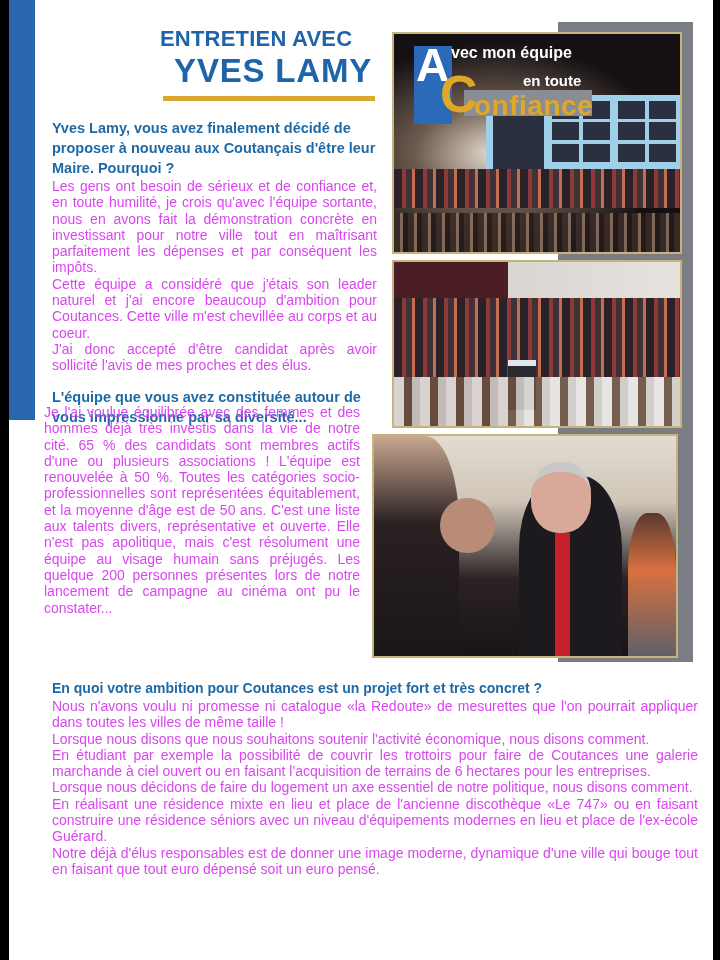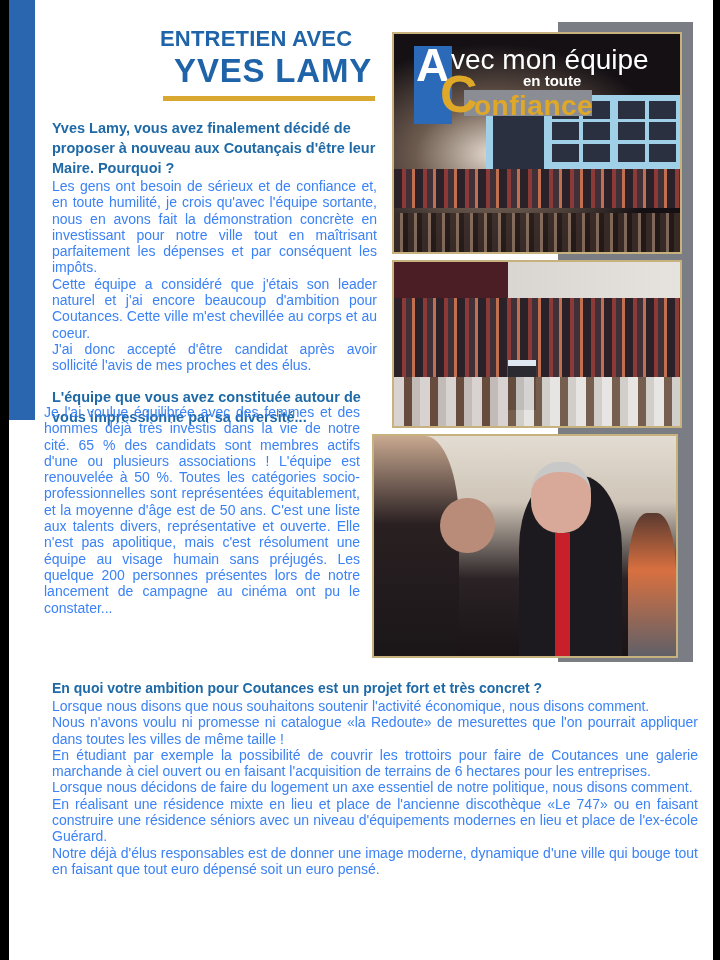--- a/index.html
+++ b/index.html
@@ -7,36 +7,36 @@
   body { position: relative; font-family: "Liberation Sans", sans-serif; }
   .page { position: absolute; left: 9px; top: 0; width: 704px; height: 960px; background: #fff; }
   .left-bar { position: absolute; left: 9px; top: 0; width: 26px; height: 420px; background: #2a66b0; }
   .page-shadow { position: absolute; left: 713px; top: 0; width: 7px; height: 960px; background: #000; }
 
   .title1 { position: absolute; left: 160px; top: 26px; width: 212px; text-align: left; color: #1f63a8; font-weight: bold; font-size: 22px; letter-spacing: 0.2px; }
   .title2 { position: absolute; left: 140px; top: 52px; width: 232px; text-align: right; color: #1f63a8; font-weight: bold; font-size: 33px; letter-spacing: 0.8px; }
   .title-rule { position: absolute; left: 163px; top: 96px; width: 212px; height: 5px; background: #d8a830; }
 
   .q { color: #1f6aa6; font-weight: bold; font-size: 14.5px; line-height: 20px; }
-  .p { color: #3b82f6; font-size: 14px; line-height: 16.3px; text-align: justify; }
+  .p { color: #d946ef; font-size: 14px; line-height: 16.3px; text-align: justify; }
   .block { position: absolute; }
 
   .gray-frame { position: absolute; left: 558px; top: 22px; width: 135px; height: 640px; background: #7a7d84; }
   .photo { position: absolute; border: 2px solid #c7b27d; overflow: hidden; }
   .photo1 { left: 392px; top: 32px; width: 290px; height: 222px; background: radial-gradient(ellipse at 35% 55%, #e8dcd0 0%, #6c5a4e 30%, #141014 65%); }
   .photo2 { left: 392px; top: 260px; width: 290px; height: 168px; background: linear-gradient(90deg, #4a1e24 0%, #4a1e24 40%, #d9d6d2 40%, #e6e3df 100%); }
   .photo3 { left: 372px; top: 434px; width: 306px; height: 224px; background: linear-gradient(180deg, #e3dcd2 0%, #cfc5b8 30%, #2a2224 65%, #1a1416 100%); }
 
   .crowd { position: absolute; left: 0; right: 0; bottom: 0; height: 40%; background: repeating-linear-gradient(90deg, #3a2c28 0 6px, #8a7060 6px 9px, #241a18 9px 14px); opacity: 0.9; }
   .stage-people { position: absolute; left: 0; right: 0; top: 45%; height: 35%; background: repeating-linear-gradient(90deg, #2a2228 0 8px, #8c3a38 8px 12px, #403038 12px 18px, #c07050 18px 21px); }
   .screen-grid { position: absolute; left: 32%; top: 28%; width: 68%; height: 45%; background: #9fd0e8; }
   .screen-grid .cell { position: absolute; background: #2a3040; }
   .logo-box { position: absolute; left: 20px; top: 12px; width: 38px; height: 78px; background: #2a6ab8; }
   .logo-a { position: absolute; left: 22px; top: 4px; color: #fff; font-weight: bold; font-size: 46px; font-family: "Liberation Sans", sans-serif; }
-  .logo-line1 { position: absolute; left: 57px; top: 10px; color: #fff; font-weight: normal; font-size: 28px; }
+  .logo-line1 { position: absolute; left: 57px; top: 10px; color: #fff; font-weight: bold; font-size: 16px; }
   .logo-line2 { position: absolute; left: 110px; top: 38px; color: #fff; font-weight: bold; font-size: 15px; margin-left: 19px; }
   .logo-bar { position: absolute; left: 70px; top: 56px; width: 128px; height: 26px; background: #8a8d94; }
   .logo-c { position: absolute; left: 46px; top: 30px; color: #e0a828; font-weight: bold; font-size: 52px; }
   .logo-line3 { position: absolute; left: 80px; top: 56px; color: #e0a828; font-weight: bold; font-size: 28px; letter-spacing: 0.5px; }
 
   .podium { position: absolute; left: 40%; top: 60%; width: 28px; height: 30%; background: #2a2a30; border-top: 6px solid #dfe8f0; }
   .speaker { position: absolute; left: 48%; top: 18%; width: 34%; height: 82%; background: #1c1a1e; border-radius: 40% 40% 0 0; }
   .speaker-head { position: absolute; left: 52%; top: 12%; width: 20%; height: 32%; background: #d8a898; border-radius: 45%; border-top: 10px solid #c8c8c8; }
   .tie { position: absolute; left: 60%; top: 44%; width: 5%; height: 56%; background: #c8202a; }
 </style>
@@ -60,22 +60,22 @@
 
 <div class="block" style="left:52px; top:370px; width:325px;margin-top:17px;">
   <div class="q">L'équipe que vous avez constituée autour de vous impressionne par sa diversité...</div>
 </div>
 <div class="block" style="left:44px; top:404px; width:316px;">
   <div class="p">Je l'ai voulue équilibrée avec des femmes et des hommes déjà très investis dans la vie de notre cité. 65 % des candidats sont membres actifs d'une ou plusieurs associations ! L'équipe est renouvelée à 50 %. Toutes les catégories socio-professionnelles sont représentées équitablement, et la moyenne d'âge est de 50 ans. C'est une liste aux talents divers, représentative et ouverte. Elle n'est pas apolitique, mais c'est résolument une équipe au visage humain sans préjugés. Les quelque 200 personnes présentes lors de notre lancement de campagne au cinéma ont pu le constater...</div>
 </div>
 
 <div class="block" style="left:52px; top:678px; width:646px;">
   <div class="q" style="font-size:14px;">En quoi votre ambition pour Coutances est un projet fort et très concret ?</div>
+  <div class="p">Nous n'avons voulu ni promesse ni catalogue «la Redoute» de mesurettes que l'on pourrait appliquer dans toutes les villes de même taille !</div>
   <div class="p">Lorsque nous disons que nous souhaitons soutenir l'activité économique, nous disons comment.</div>
-  <div class="p">Nous n'avons voulu ni promesse ni catalogue «la Redoute» de mesurettes que l'on pourrait appliquer dans toutes les villes de même taille !</div>
   <div class="p">En étudiant par exemple la possibilité de couvrir les trottoirs pour faire de Coutances une galerie marchande à ciel ouvert ou en faisant l'acquisition de terrains de 6 hectares pour les entreprises.</div>
   <div class="p">Lorsque nous décidons de faire du logement un axe essentiel de notre politique, nous disons comment.</div>
   <div class="p">En réalisant une résidence mixte en lieu et place de l'ancienne discothèque «Le 747» ou en faisant construire une résidence séniors avec un niveau d'équipements modernes en lieu et place de l'ex-école Guérard.</div>
   <div class="p">Notre déjà d'élus responsables est de donner une image moderne, dynamique d'une ville qui bouge tout en faisant que tout euro dépensé soit un euro pensé.</div>
 </div>
 
 <div class="gray-frame"></div>
 
 <div class="photo photo1">
   <div class="screen-grid">

